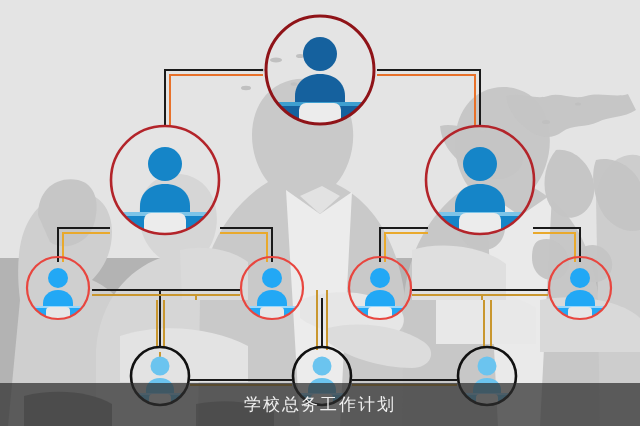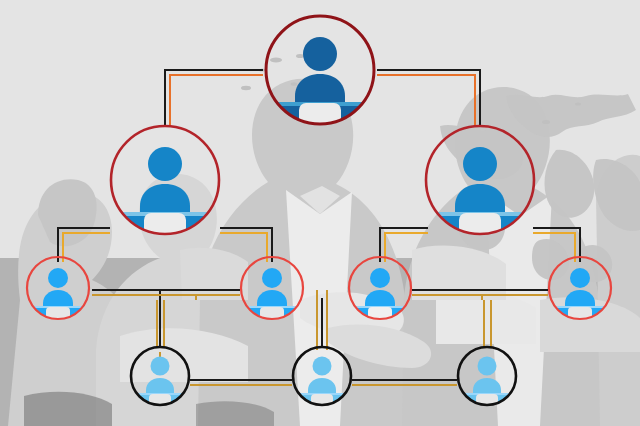--- a/index.html
+++ b/index.html
@@ -332,14 +332,17 @@
         <circle cx="32" cy="22" r="9.5" fill="#6bc4ef"></circle>
         <path d="M32 34 c-9 0 -14 6 -14 12 l0 3 l28 0 l0 -3 c0 -6 -5 -12 -14 -12 Z" fill="#6bc4ef"></path>
         <rect x="3" y="49" width="58" height="2.2" fill="#9ad7fb"></rect>
         <path d="M3 51 a29 29 0 0 0 58 0 Z" fill="#6bc4ef"></path>
         <rect x="21" y="50" width="22" height="18" rx="4" fill="#e7e7e7"></rect>
       </g>
       <circle cx="32" cy="32" r="29" fill="none" stroke="#111111" stroke-width="2.6"></circle>
     </svg>
   </div>
 
+  <div id="caption-bar">
+    <span id="caption-text">学校总务工作计划</span>
+  </div>
 
 </div>
 
 </body></html>

